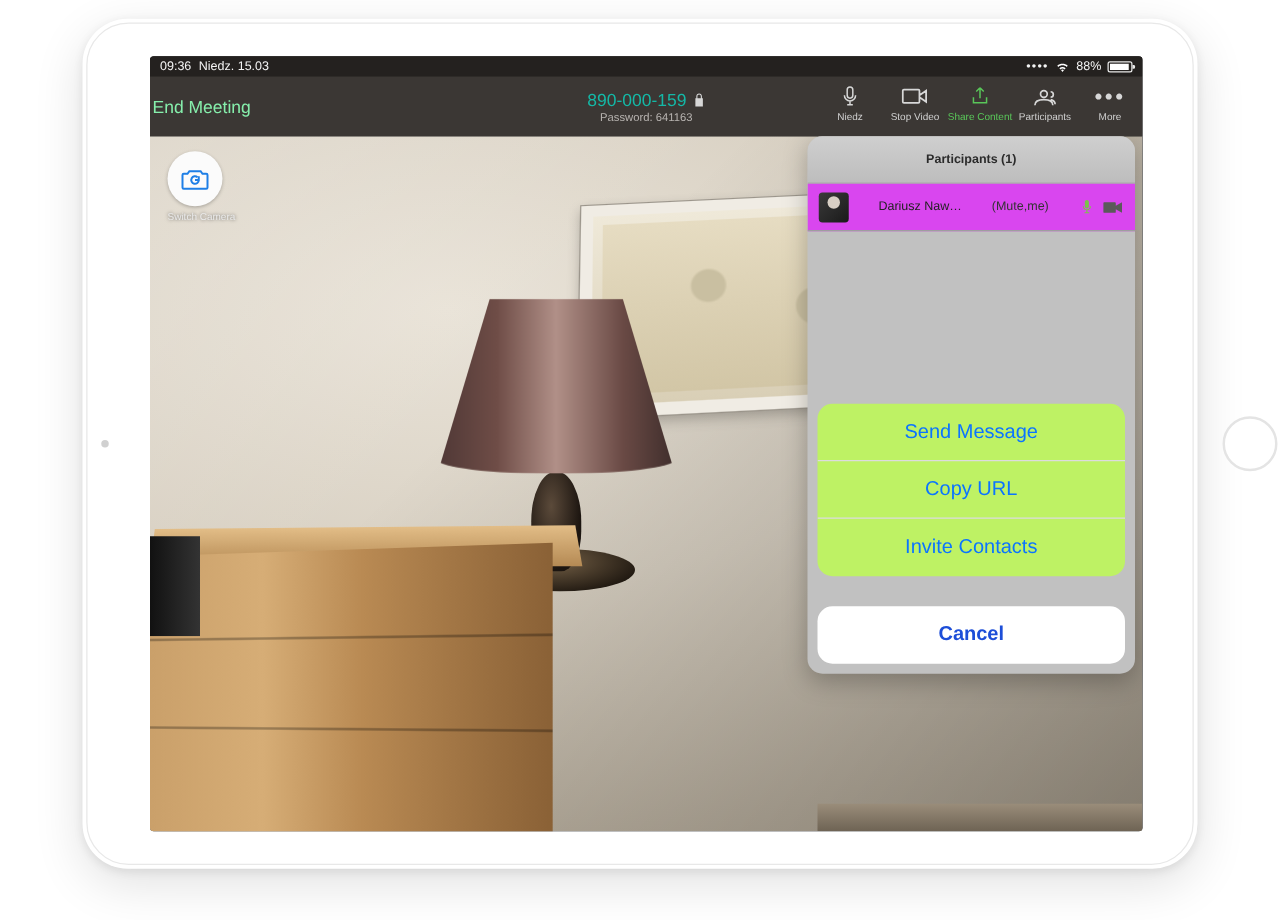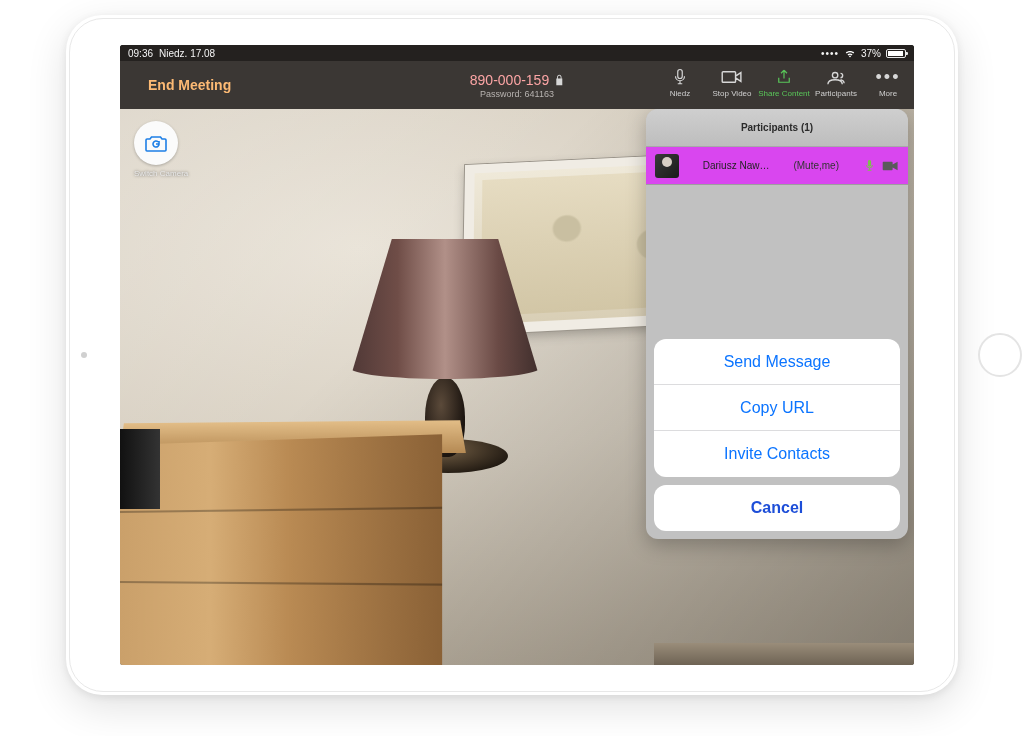--- a/index.html
+++ b/index.html
@@ -14,23 +14,23 @@
   
   .status{height:16px;background:#24211f;color:#f4f4f4;font-size:10px;display:flex;align-items:center;justify-content:space-between;padding:0 8px}
   .status-left{display:flex;gap:6px;align-items:center}
   .status-right{display:flex;gap:5px;align-items:center}
   .battery{width:20px;height:9px;border:1px solid #e9e9e9;border-radius:2px;position:relative}
   .battery:after{content:"";position:absolute;right:-3px;top:2px;width:2px;height:3px;background:#e9e9e9;border-radius:0 1px 1px 0}
   .battery-fill{position:absolute;left:1px;top:1px;bottom:1px;width:85%;background:#fff}
   .wifi{width:12px;height:9px}
   
   .toolbar{height:48px;background:#3b3734;display:flex;align-items:center;color:#d7d7d7;position:relative}
-  .end{color:#fdba74;font-size:14px;padding-left:28px;font-weight:700}
+  .end{color:#86efac;font-size:14px;padding-left:2px;font-weight:400}
   .center{position:absolute;left:50%;transform:translateX(-50%);text-align:center}
-  .meeting-id{font-size:14px;color:#fca5a5;display:flex;align-items:center;gap:6px;justify-content:center}
+  .meeting-id{font-size:14px;color:#14b8a6;display:flex;align-items:center;gap:6px;justify-content:center}
   .lock{width:9px;height:12px}
   .password{font-size:9px;color:#b7b3b0;margin-top:1px}
   .right-tools{margin-left:auto;display:flex;align-items:flex-start;height:100%;padding-top:6px}
   .tool{width:52px;display:flex;flex-direction:column;align-items:center;gap:2px;color:#cfcfcf}
   .tool-ic{width:22px;height:20px;display:flex;align-items:center;justify-content:center}
   .tool-lbl{font-size:8px}
   .tool-active .tool-lbl{color:#59c659}
   
   .video{position:absolute;left:0;right:0;top:64px;bottom:0;overflow:hidden}
   .bg{position:absolute;inset:0;
@@ -78,46 +78,46 @@
   .avatar{width:24px;height:24px;border-radius:3px;background:linear-gradient(135deg,#3a3a3a,#1a1a1a);display:flex;overflow:hidden}
   .avatar:before{content:"";margin:auto;margin-top:3px;width:10px;height:10px;border-radius:50%;background:#d8cfc5}
   .p-name{flex:0 0 auto;max-width:92px;white-space:nowrap;overflow:hidden;text-overflow:ellipsis}
   .p-role{color:#333}
   .p-icons{margin-left:auto;display:flex;gap:6px;align-items:center}
   .mic-ic{color:#7bc24a}
   .cam-ic{color:#5a5a5a}
 
   
   .sheet{position:absolute;left:8px;right:8px;bottom:8px}
-  .sheet-group{background:#ffffff;border-radius:12px;overflow:hidden;margin-bottom:8px}
+  .sheet-group{background:#bef264;border-radius:12px;overflow:hidden;margin-bottom:24px}
   .sheet-btn{height:46px;display:flex;align-items:center;justify-content:center;font-size:16px;color:#0b74ff;border-bottom:1px solid #dcdcde}
   .sheet-btn:last-child{border-bottom:none}
   .sheet-cancel{background:#fff;border-radius:12px;height:46px;display:flex;align-items:center;justify-content:center;font-size:16px;font-weight:600;color:#1d4ed8}
 </style>
 </head>
 <body>
 
 <div class="ipad">
   <div class="ipad-inner"></div>
   <div class="front-camera"></div>
   <div class="home-btn"></div>
 
   <div class="screen">
 
     <div class="status">
       <div class="status-left">
         <span>09:36</span>
-        <span>Niedz. 17.08</span>
+        <span>Niedz. 15.03</span>
       </div>
       <div class="status-right">
         <span style="letter-spacing:1px">••••</span>
         <svg class="wifi" viewBox="0 0 24 18">
             <path fill="#fff" d="M12 17l-2.4-2.9c1.3-1.1 3.5-1.1 4.8 0L12 17zm-5-6c2.8-2.5 7.2-2.5 10 0l-1.7 2c-1.9-1.7-4.7-1.7-6.6 0L7 11zm-3.4-4c4.7-4.1 12.1-4.1 16.8 0l-1.7 2C14.9 5.7 9.1 5.7 5.3 9L3.6 7z"></path>
           </svg>
-        <span>37%</span>
+        <span>88%</span>
         <span class="battery">
             <span class="battery-fill"></span>
           </span>
       </div>
     </div>
 
     <div class="toolbar">
       <div class="end">End Meeting</div>
       <div class="center">
         <div class="meeting-id">

